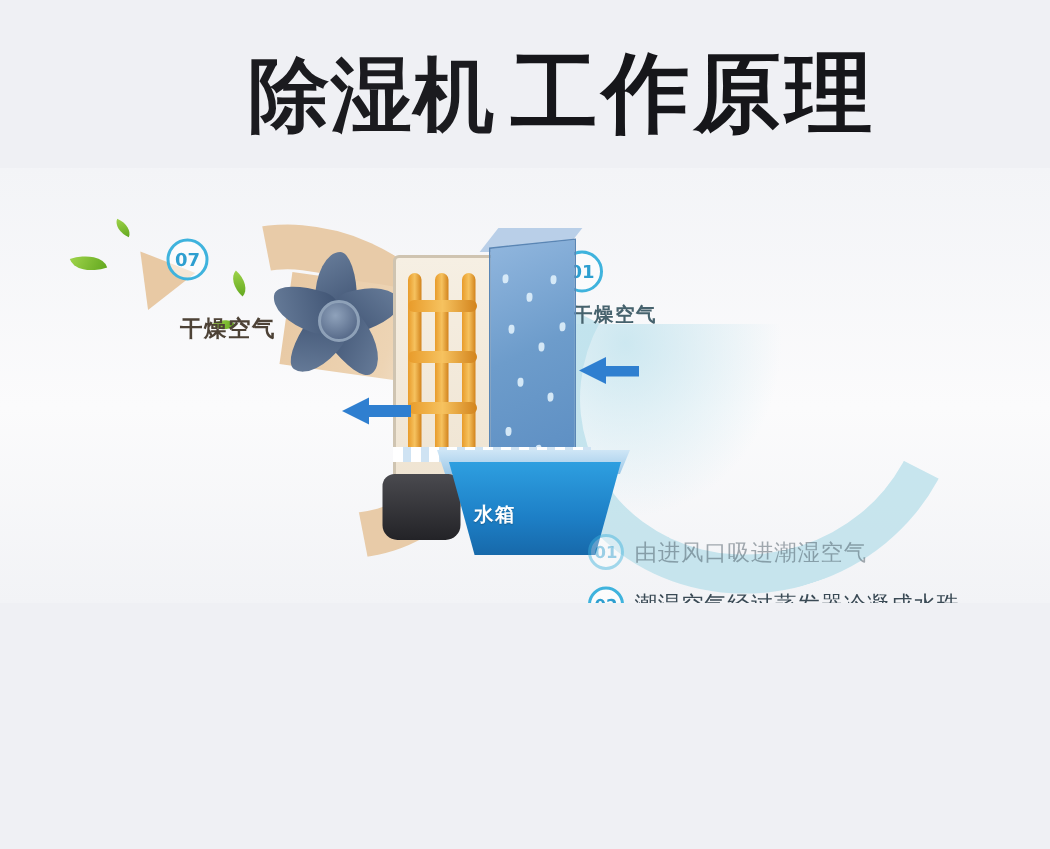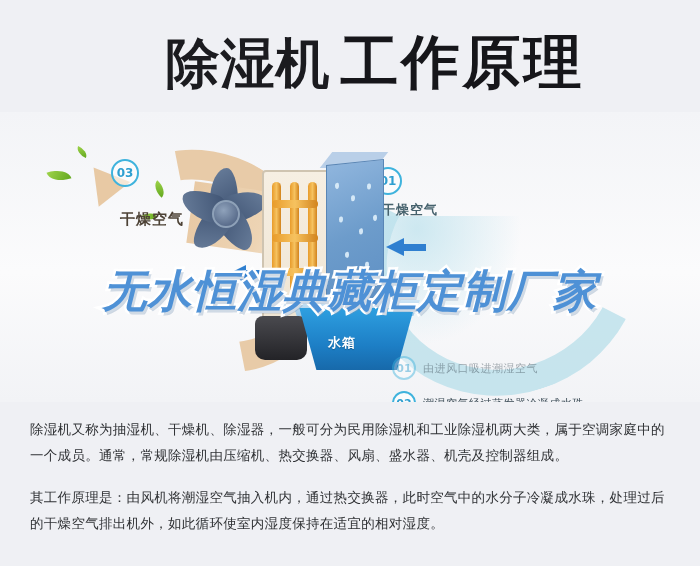--- a/index.html
+++ b/index.html
@@ -198,21 +198,21 @@
     position:absolute;left:292px;top:196px;width:122px;height:62px;
     background:linear-gradient(180deg,#2e9fe0 0%, #1d7fc6 60%, #1769aa 100%);
     clip-path:polygon(6% 0,100% 0,86% 100%,20% 100%);
   }
   .tank-lip{
     position:absolute;left:286px;top:188px;width:134px;height:16px;
     background:linear-gradient(180deg,#cfe6f6,#9cc8e8);
     clip-path:polygon(4% 0,100% 0,95% 100%,8% 100%);
   }
   .tank-label{
-    position:absolute;left:328px;top:222px;
+    position:absolute;left:316px;top:222px;
     color:#ffffff;font-size:13px;font-weight:bold;letter-spacing:1px;
     font-family:Liberation Sans, sans-serif;
     text-shadow:0 1px 1px rgba(0,0,0,.25);
   }
   .base-strip{
     position:absolute;left:262px;top:186px;width:132px;height:10px;
     background:repeating-linear-gradient(90deg,#ffffff 0 7px,#cfe3f3 7px 12px);
   }
 
   
@@ -235,21 +235,21 @@
   }
   .legend-badge{
     width:20px;height:20px;min-width:20px;border-radius:50%;
     border:2px solid #3fb3dd;color:#2e9fd0;
     font-size:11px;font-weight:bold;
     display:flex;align-items:center;justify-content:center;
     margin-right:7px;background:rgba(255,255,255,.7);
     font-family:"DejaVu Sans",sans-serif;
   }
   .legend-text{
-    font-size:11px;color:#3a4a55;letter-spacing:.5px;
+    font-size:15px;color:#3a4a55;letter-spacing:.5px;
     font-family:"DejaVu Sans",sans-serif;
   }
   .legend-row.faded .legend-text,
   .legend-row.faded .legend-badge{opacity:.45;}
 
   
   .watermark{
     position:absolute;left:0;top:262px;width:700px;text-align:center;
     font-size:44px;font-weight:bold;font-style:italic;
     color:#4e91d6;
@@ -289,21 +289,21 @@
 
     <div class="tan-arrow"></div>
     <div class="tan-tail"></div>
     <div class="tan-head"></div>
 
     <div class="leaf l1"></div>
     <div class="leaf l2"></div>
     <div class="leaf l3"></div>
     <div class="leaf l4"></div>
 
-    <div class="step-circle sc-03">03</div>
+    <div class="step-circle sc-03">07</div>
     <div class="step-circle sc-02">02</div>
     <div class="step-circle sc-01">01</div>
 
     <div class="label-dry">干燥空气</div>
     <div class="label-humid">干燥空气</div>
 
     <div class="callout">热交换器</div>
 
     <div class="fan">
       <div class="blade b1"></div>
@@ -355,20 +355,15 @@
       </div>
       <div class="legend-row">
         <div class="legend-badge">02</div>
         <div class="legend-text">潮湿空气经过蒸发器冷凝成水珠</div>
       </div>
 
     </div>
 
   </div>
 
-  <div class="watermark">无水恒湿典藏柜定制厂家</div>
-
-  <div class="copy">
-    <p>除湿机又称为抽湿机、干燥机、除湿器，一般可分为民用除湿机和工业除湿机两大类，属于空调家庭中的一个成员。通常，常规除湿机由压缩机、热交换器、风扇、盛水器、机壳及控制器组成。</p>
-    <p>其工作原理是：由风机将潮湿空气抽入机内，通过热交换器，此时空气中的水分子冷凝成水珠，处理过后的干燥空气排出机外，如此循环使室内湿度保持在适宜的相对湿度。</p>
-  </div>
+
 
 </div>
 
 </body></html>

